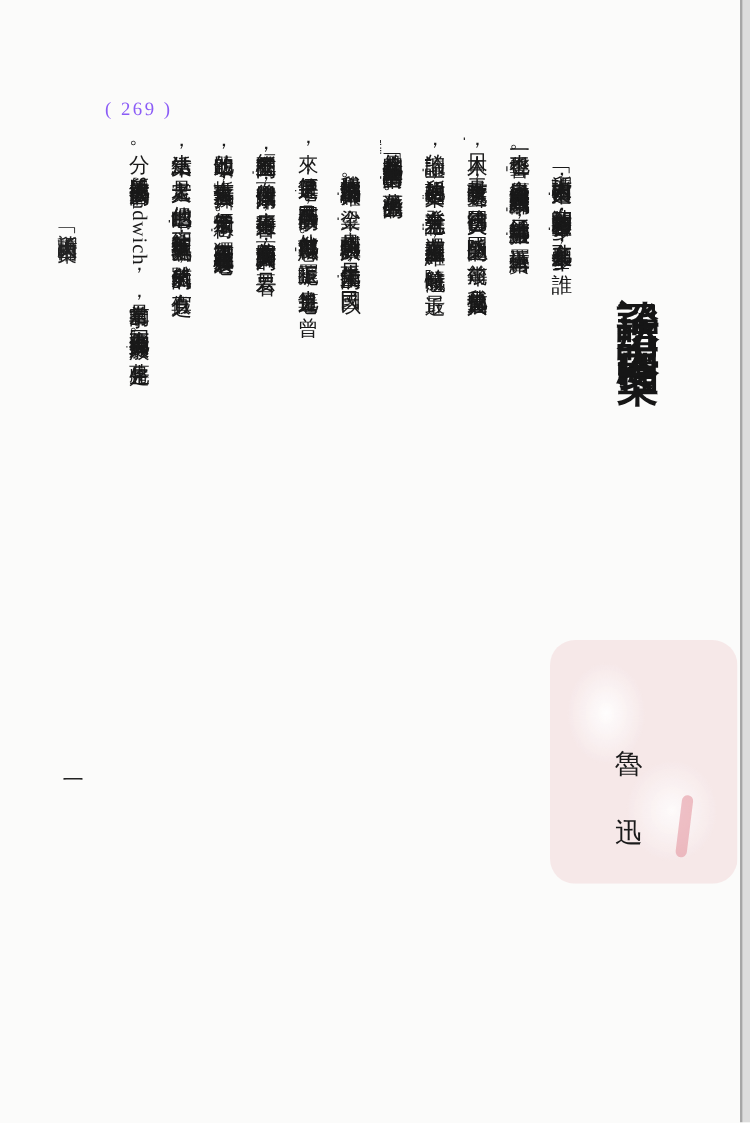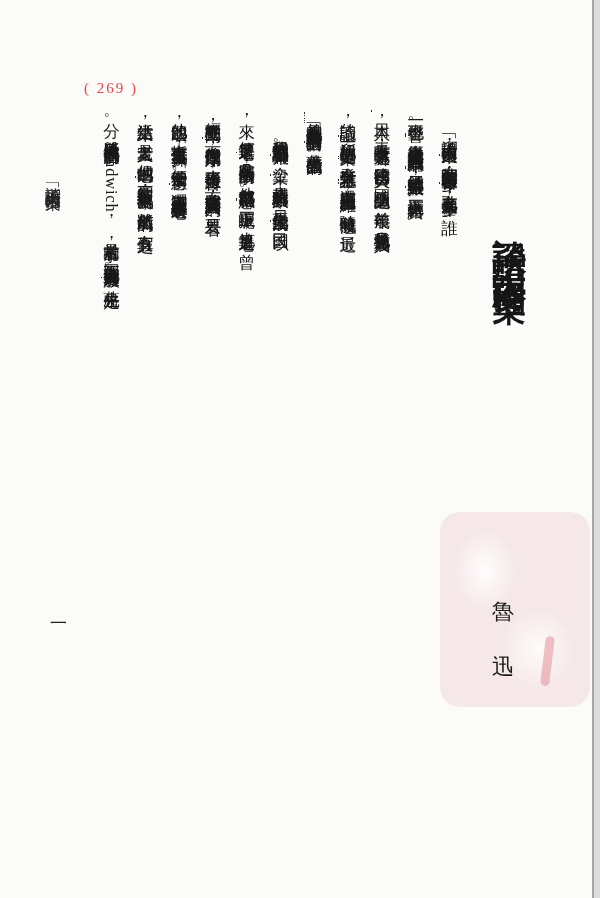--- a/index.html
+++ b/index.html
@@ -22,21 +22,21 @@
       rgba(236,190,192,.30);
     border-radius:20px;
   }
   .seal-streak{
     position:absolute;left:543px;top:636px;width:9px;height:50px;
     background:rgba(222,125,138,.45);border-radius:6px;transform:rotate(7deg);
   }
 
   .page-number{
     position:absolute;left:84px;top:80px;
-    font-size:15px;letter-spacing:2px;color:#ef4444;
+    font-size:15px;letter-spacing:2px;color:#8b5cf6;
   }
 
   .vtext{writing-mode:vertical-rl;text-orientation:mixed;}
 
   .article-title{
     position:absolute;left:486px;top:212px;height:400px;
     font-size:34px;font-weight:bold;letter-spacing:7px;
     white-space:nowrap;color:#161616;
   }
   .author{

